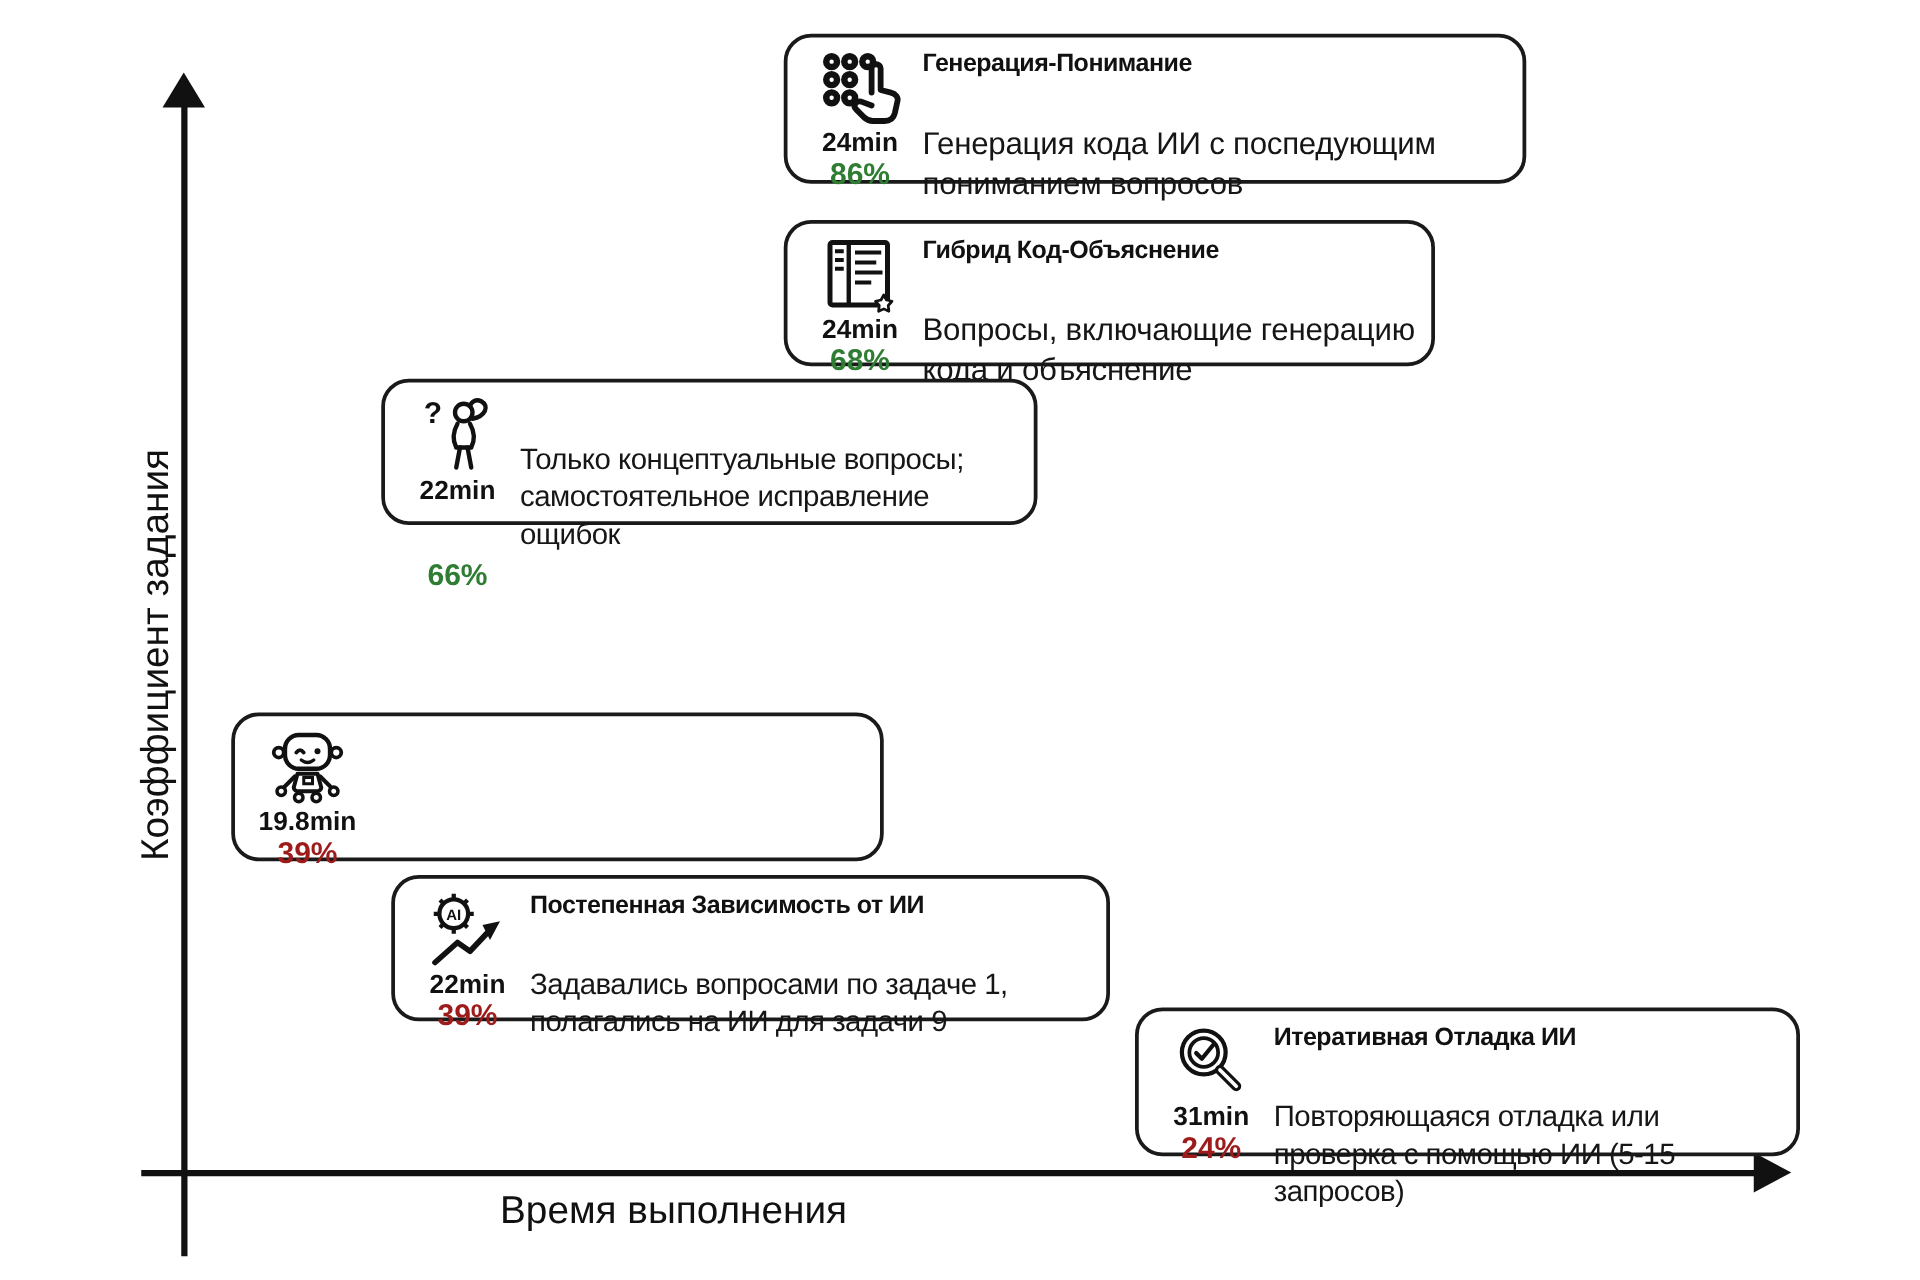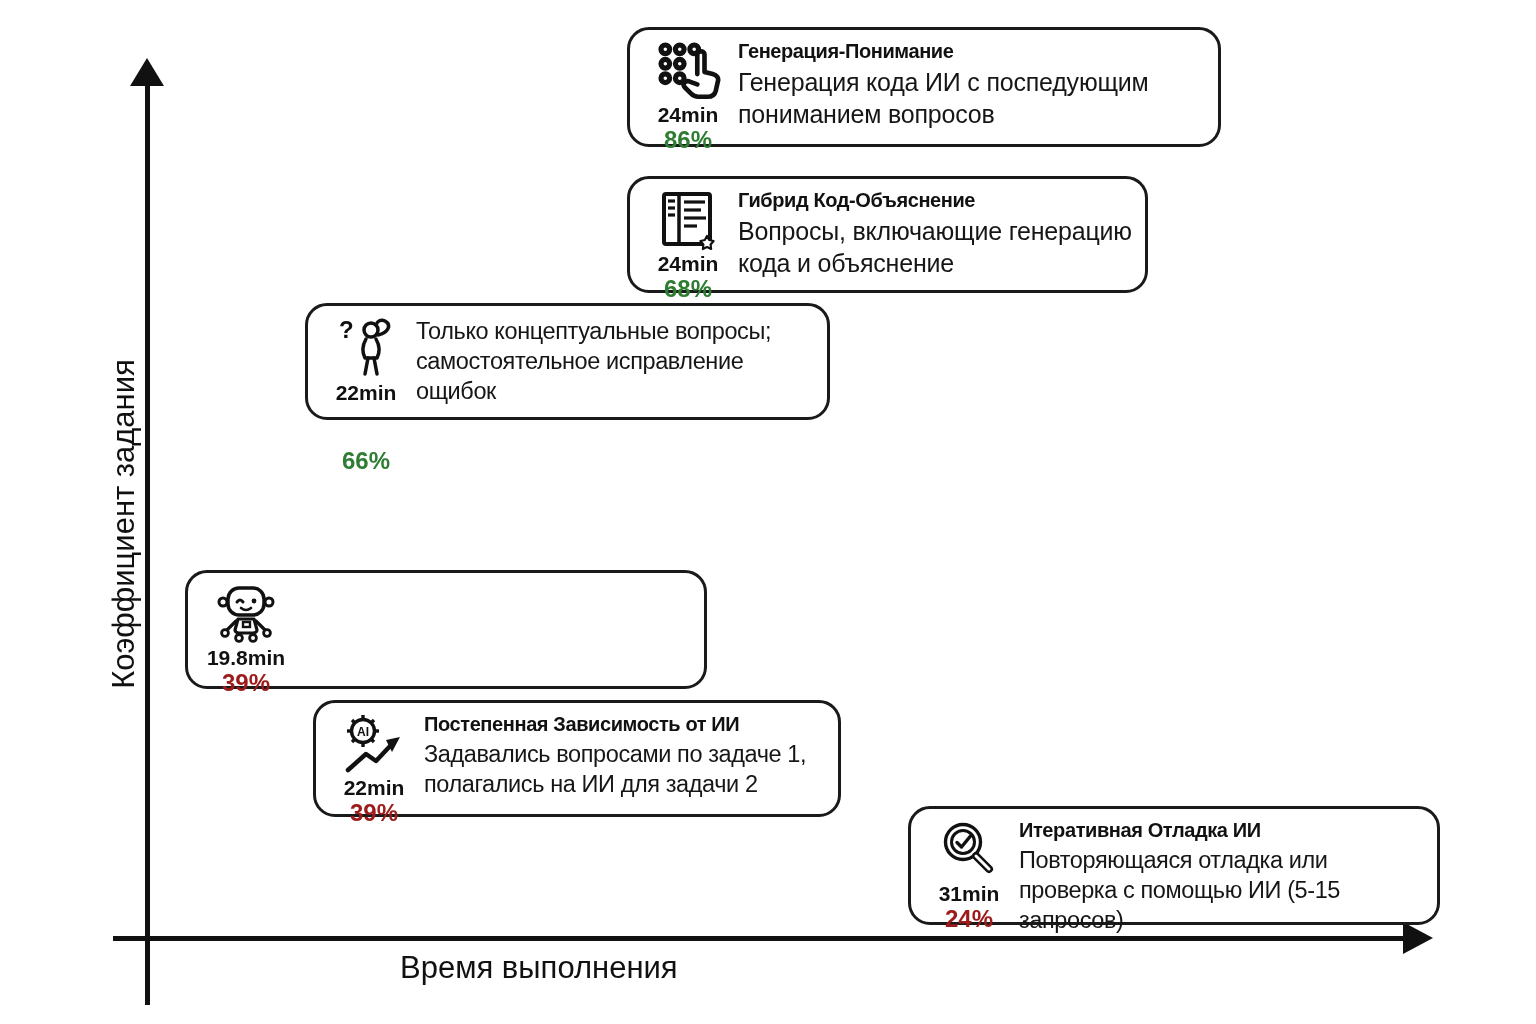--- a/index.html
+++ b/index.html
@@ -19,28 +19,28 @@
   .x-label{position:absolute;left:400px;top:950px;width:790px;text-align:left;font-size:31px;color:#111;}
   
   .node{position:absolute;background:#fff;border:3px solid #1a1a1a;border-radius:22px;
     box-sizing:border-box;display:flex;align-items:flex-start;padding:8px 10px 6px 8px;}
   .node-left{width:100px;flex:0 0 100px;display:flex;flex-direction:column;align-items:center;padding-top:2px;}
   .node-left svg{display:block;}
   .time{font-size:21px;font-weight:bold;color:#111;line-height:1.1;margin-top:1px;}
   .pct{font-size:24px;font-weight:bold;line-height:1.1;margin-top:1px;}
   .node-text{flex:1;min-width:0;padding-top:2px;}
   .title{font-size:20px;font-weight:bold;color:#111;white-space:nowrap;letter-spacing:-0.4px;margin-bottom:3px;}
-  .desc{font-size:25px;color:#161616;line-height:1.28;letter-spacing:-0.2px;}
+  .desc{font-size:25px;color:#161616;line-height:1.28;letter-spacing:-0.2px;margin-top:36px;}
   .desc.tight{font-size:23.5px;letter-spacing:-0.4px;}
   
   .b0{left:627px;top:27px;width:594px;height:120px;}
   .b1{left:627px;top:176px;width:521px;height:117px;}
   .b2{left:305px;top:303px;width:525px;height:117px;}
   .b3{left:185px;top:570px;width:522px;height:119px;}
-  .b4{left:313px;top:700px;width:528px;height:117px;}
+  .b4{left:313px;top:700px;width:575px;height:117px;}
   .b5{left:908px;top:806px;width:532px;height:119px;}
 </style>
 </head>
 <body>
 
 <div class="stage">
 
   <div class="y-axis-line"></div>
   <div class="y-axis-arrow"></div>
   <div class="x-axis-line"></div>
@@ -161,21 +161,21 @@
           <text x="21" y="23" text-anchor="middle" font-family="Liberation Sans, sans-serif" font-size="12" font-weight="bold" fill="#111">AI</text>
           <path d="M6 57 L24 41 L34 48 L50 31" stroke="#111" stroke-width="4.5" fill="none" stroke-linecap="round" stroke-linejoin="round"></path>
           <polygon points="58,24 44,27 50,39" fill="#111"></polygon>
         </svg>
       </span>
       <span class="time">22min</span>
       <span class="pct" style="color: rgb(158, 27, 27);">39%</span>
     </div>
     <div class="node-text">
       <div class="title">Постепенная Зависимость от ИИ</div>
-      <div class="desc tight">Задавались вопросами по задаче 1, полагались на ИИ для задачи 2</div>
+      <div class="desc tight">Задавались вопросами по задаче 1, полагались на ИИ для задачи 9</div>
     </div>
   </div>
 
   <div class="node b5">
     <div class="node-left">
       <span>
         <svg width="62" height="62" viewBox="0 0 62 62" fill="none">
           <circle cx="25" cy="23" r="17.5" fill="#fff" stroke="#111" stroke-width="3.4"></circle>
           <circle cx="25" cy="23" r="11.5" fill="#fff" stroke="#111" stroke-width="3"></circle>
           <path d="M19 23.5 l4.5 4.5 9-11" stroke="#111" stroke-width="3.4" fill="none" stroke-linecap="round" stroke-linejoin="round"></path>

